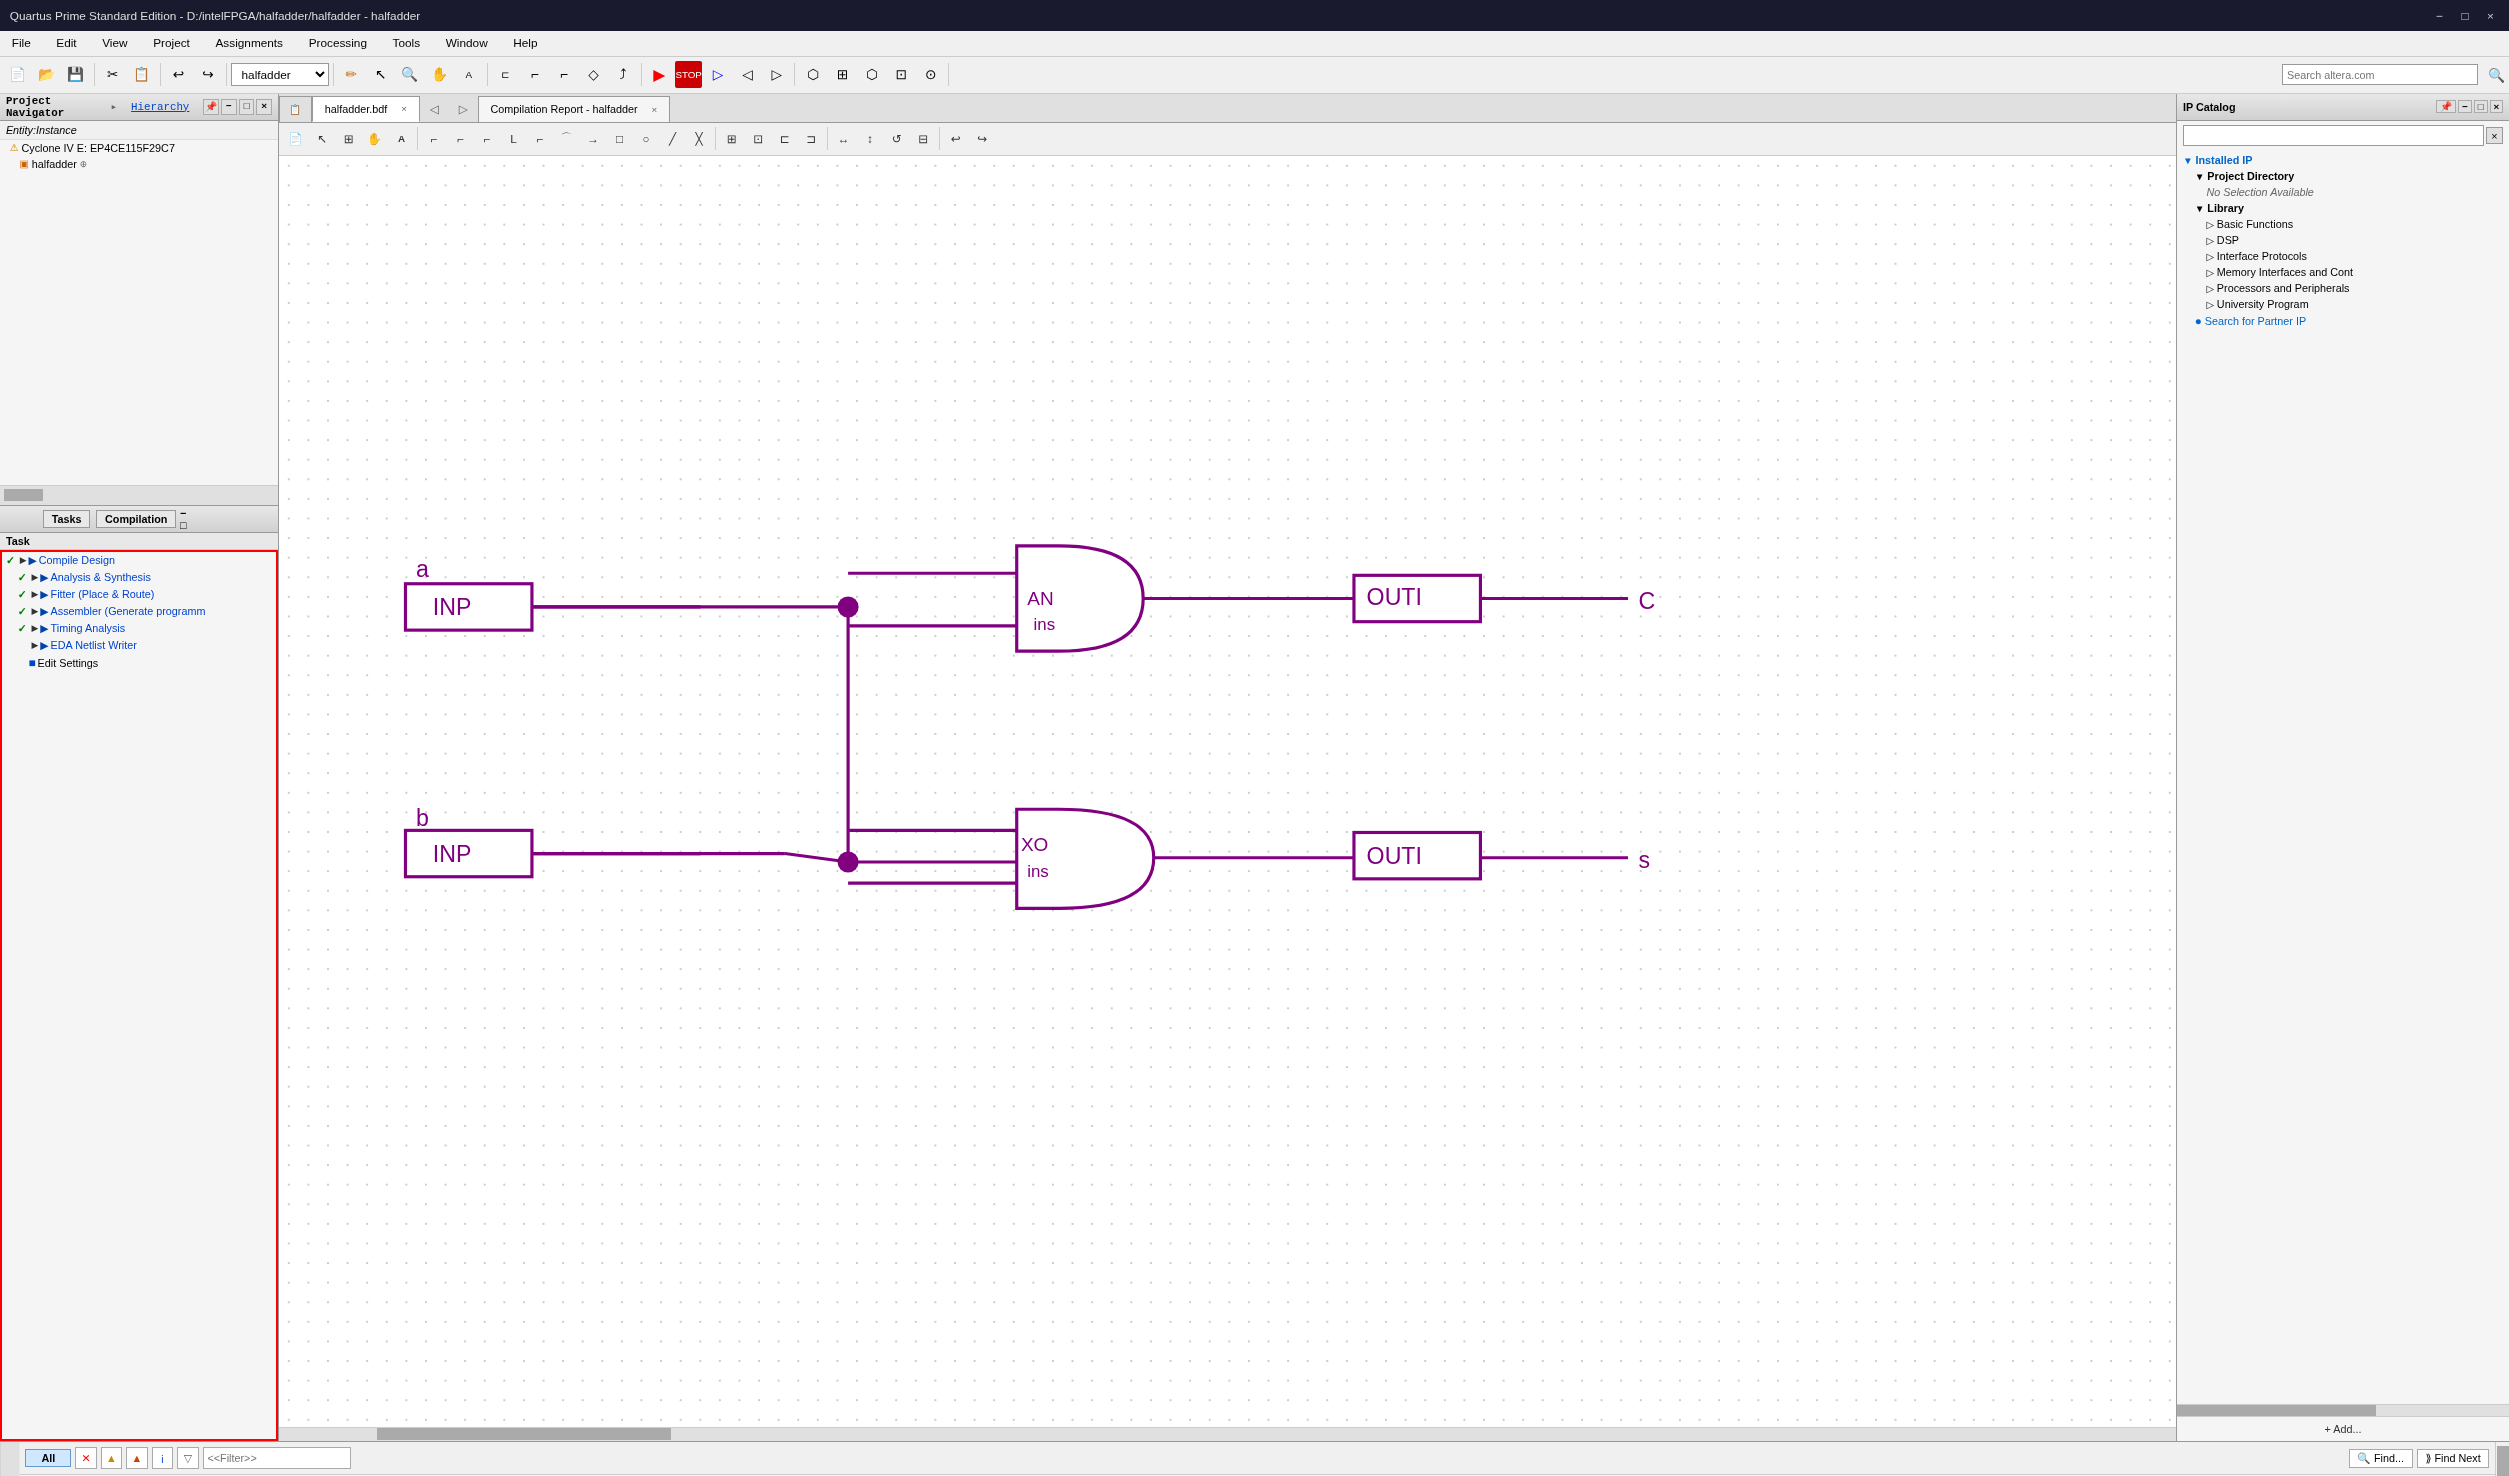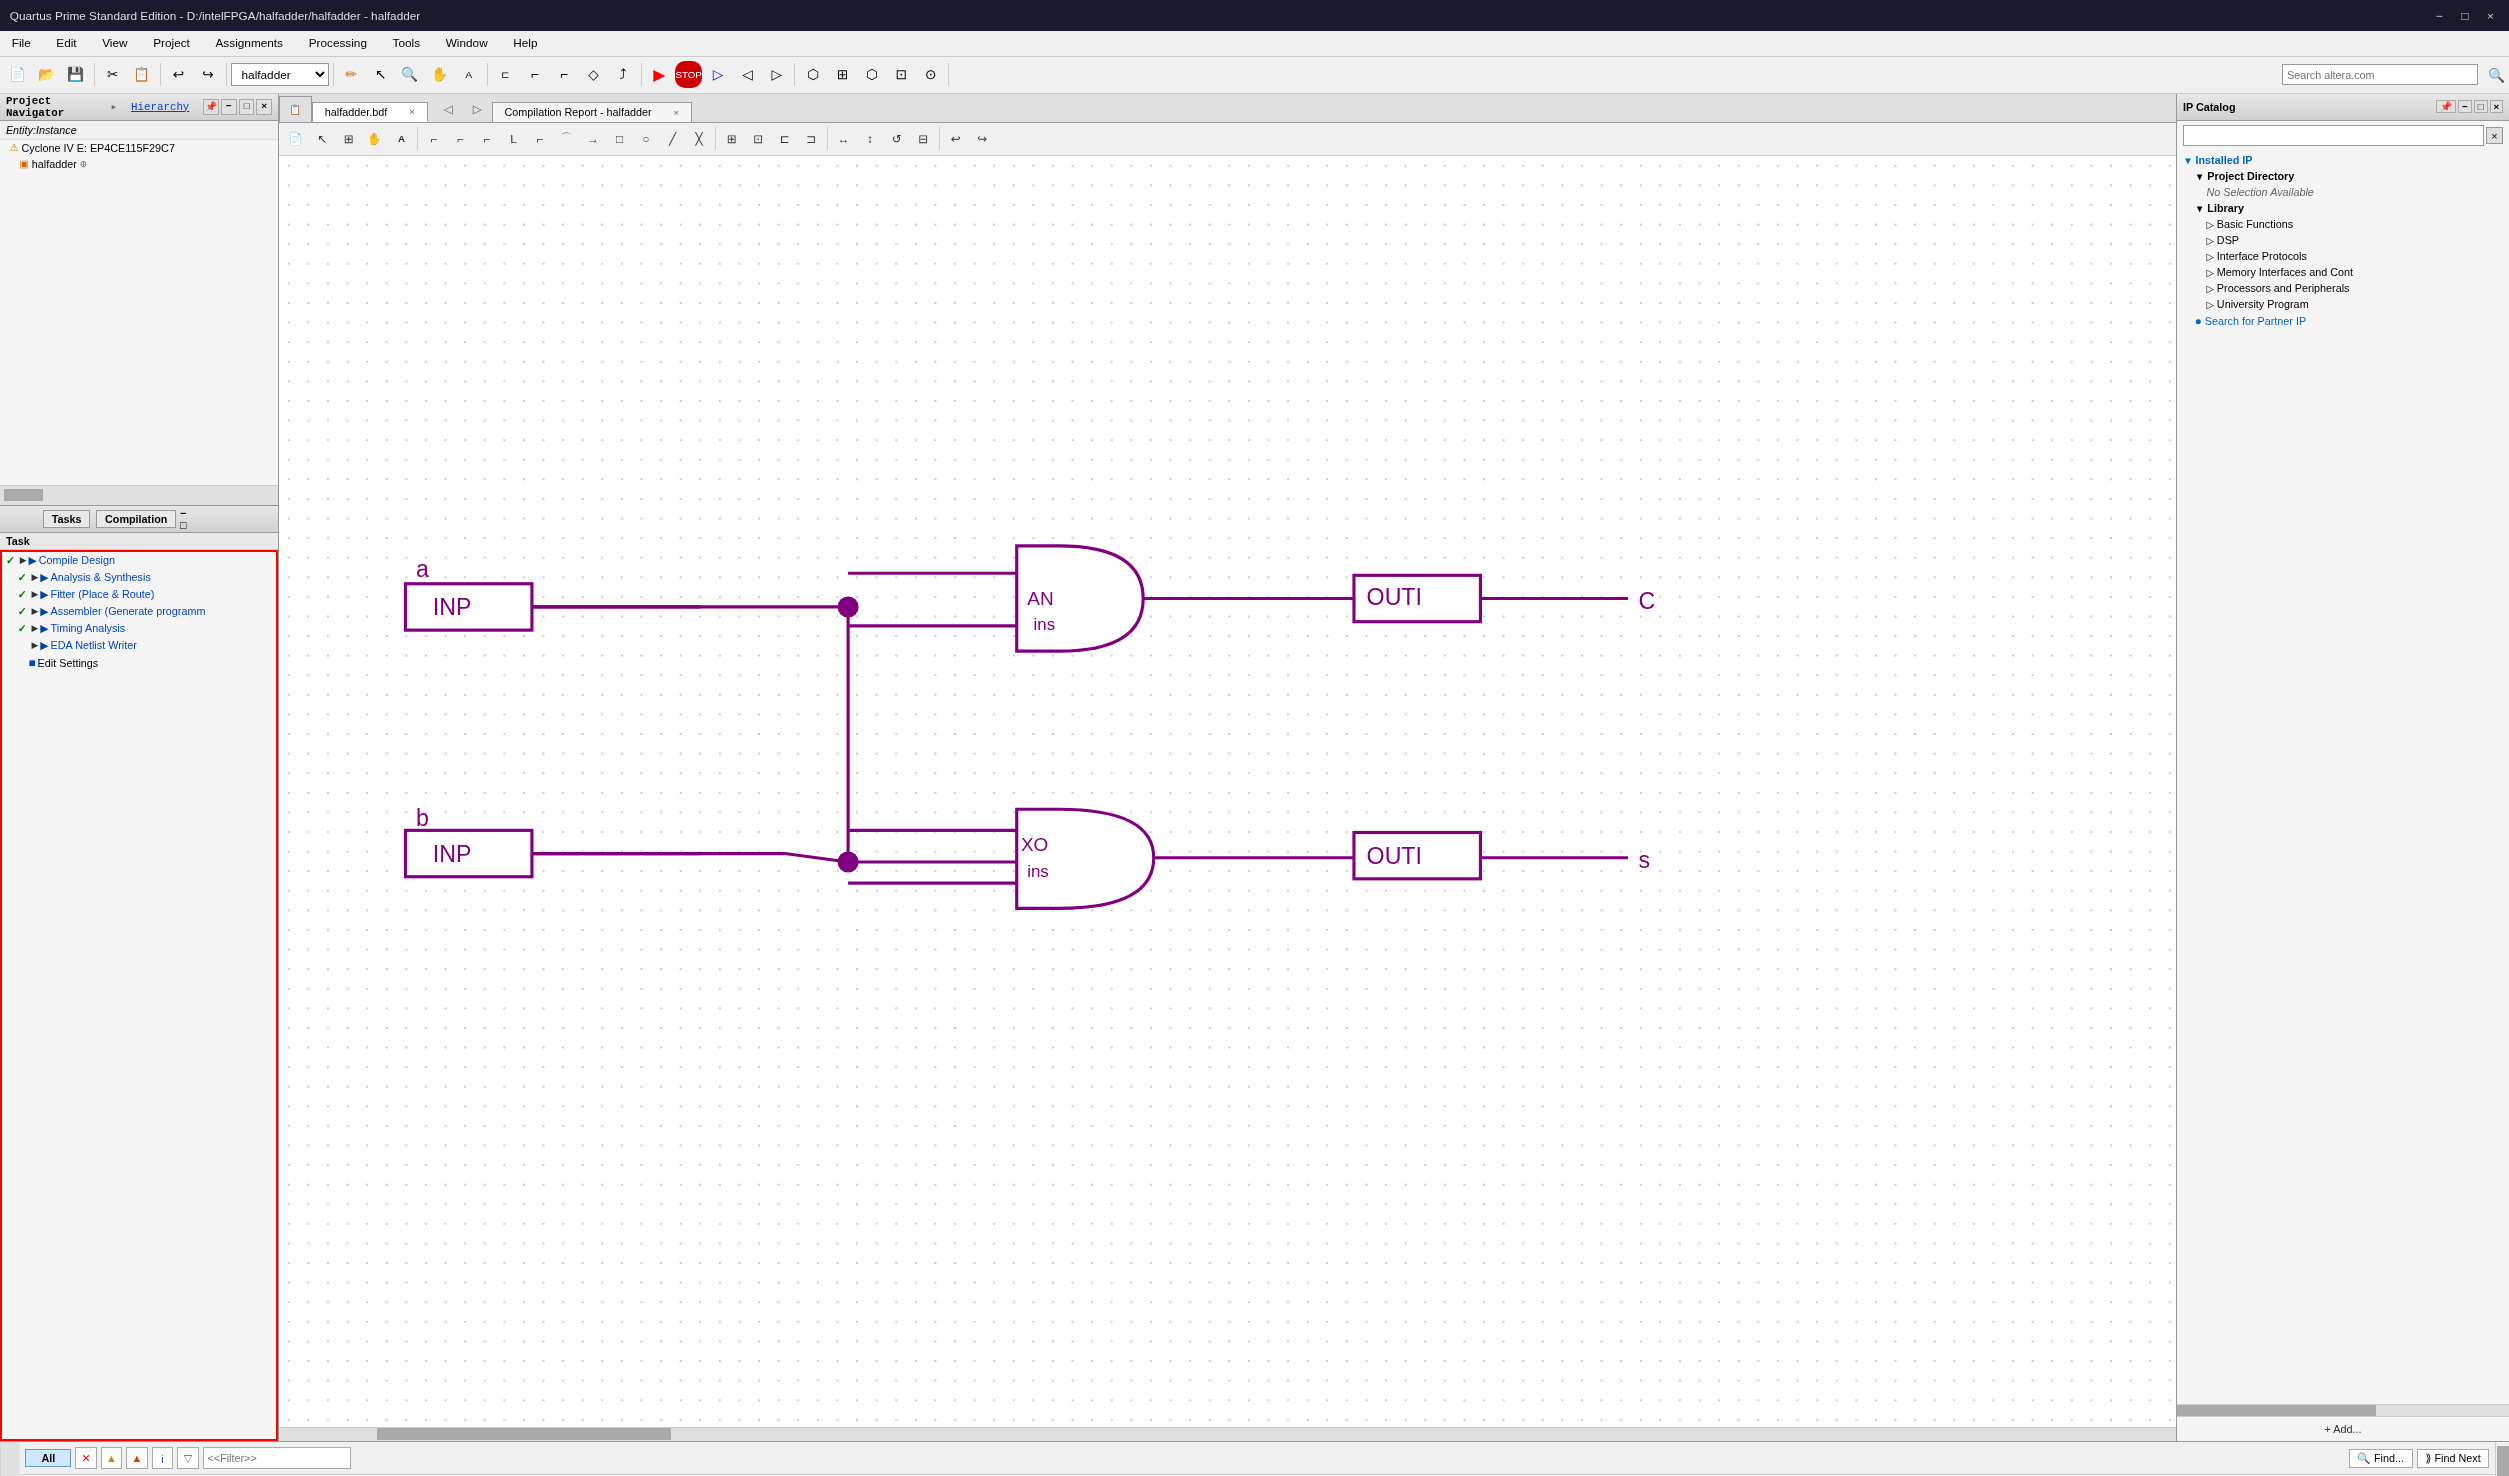--- a/index.html
+++ b/index.html
@@ -182,31 +182,31 @@
 
     
     #tab-bar {
       height: 29px;
       background: #e0e0e0;
       border-bottom: 1px solid #999;
       display: flex;
       align-items: flex-end;
     }
     .tab {
-      height: 20px;
+      height: 26px;
       padding: 0 11.8px;
       display: flex;
       align-items: center;
-      gap: 22px;
+      gap: 14px;
       font-size: 10.8px;
       cursor: pointer;
       border: 1px solid #999;
       border-bottom: none;
       background: #f5f5f5;
-      margin-right: 6px;
+      margin-right: 0;
     }
     .tab.active {
       background: white;
       border-bottom: 1px solid white;
     }
     .tab-close { font-size: 9.8px; color: #666; cursor: pointer; }
 
     
     #schematic-toolbar {
       height: 33px;
@@ -448,21 +448,21 @@
   <div class="toolbar-btn">✋</div>
   <div class="toolbar-btn" style="font-size:9.8px;">A</div>
   <div class="toolbar-sep"></div>
   <div class="toolbar-btn" style="font-size:9.8px;">⊏</div>
   <div class="toolbar-btn">⌐</div>
   <div class="toolbar-btn">⌐</div>
   <div class="toolbar-btn">◇</div>
   <div class="toolbar-btn">⤴</div>
   <div class="toolbar-sep"></div>
   <div class="toolbar-btn" style="color:red;font-size:15.7px;">▶</div>
-  <div class="toolbar-btn" style="background:#cc0000;color:white;font-size:9.8px;border-radius:10px;">STOP</div>
+  <div class="toolbar-btn" style="background:#cc0000;color:white;font-size:9.8px;border-radius:2px;">STOP</div>
   <div class="toolbar-btn" style="color:blue;">▷</div>
   <div class="toolbar-btn">◁</div>
   <div class="toolbar-btn">▷</div>
   <div class="toolbar-sep"></div>
   <div class="toolbar-btn">⬡</div>
   <div class="toolbar-btn">⊞</div>
   <div class="toolbar-btn">⬡</div>
   <div class="toolbar-btn">⊡</div>
   <div class="toolbar-btn">⊙</div>
   <div class="toolbar-sep"></div>

